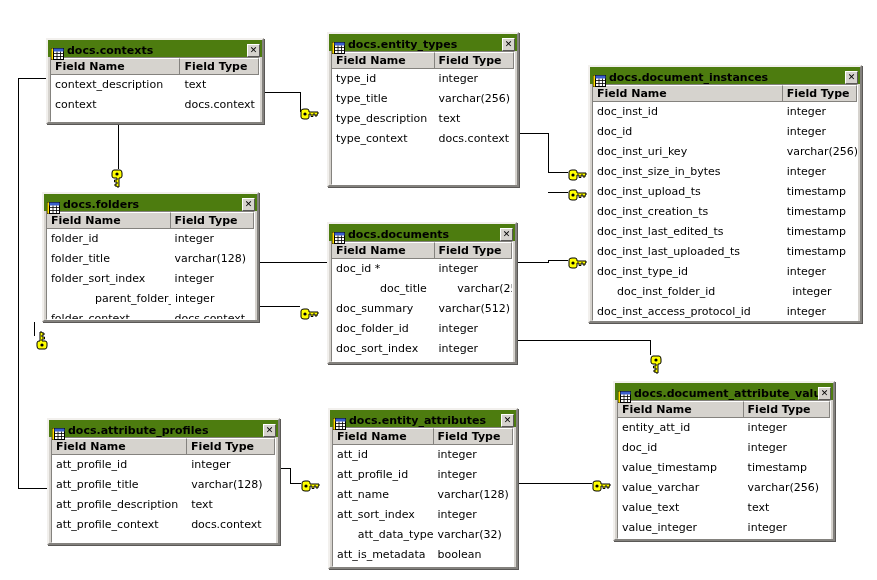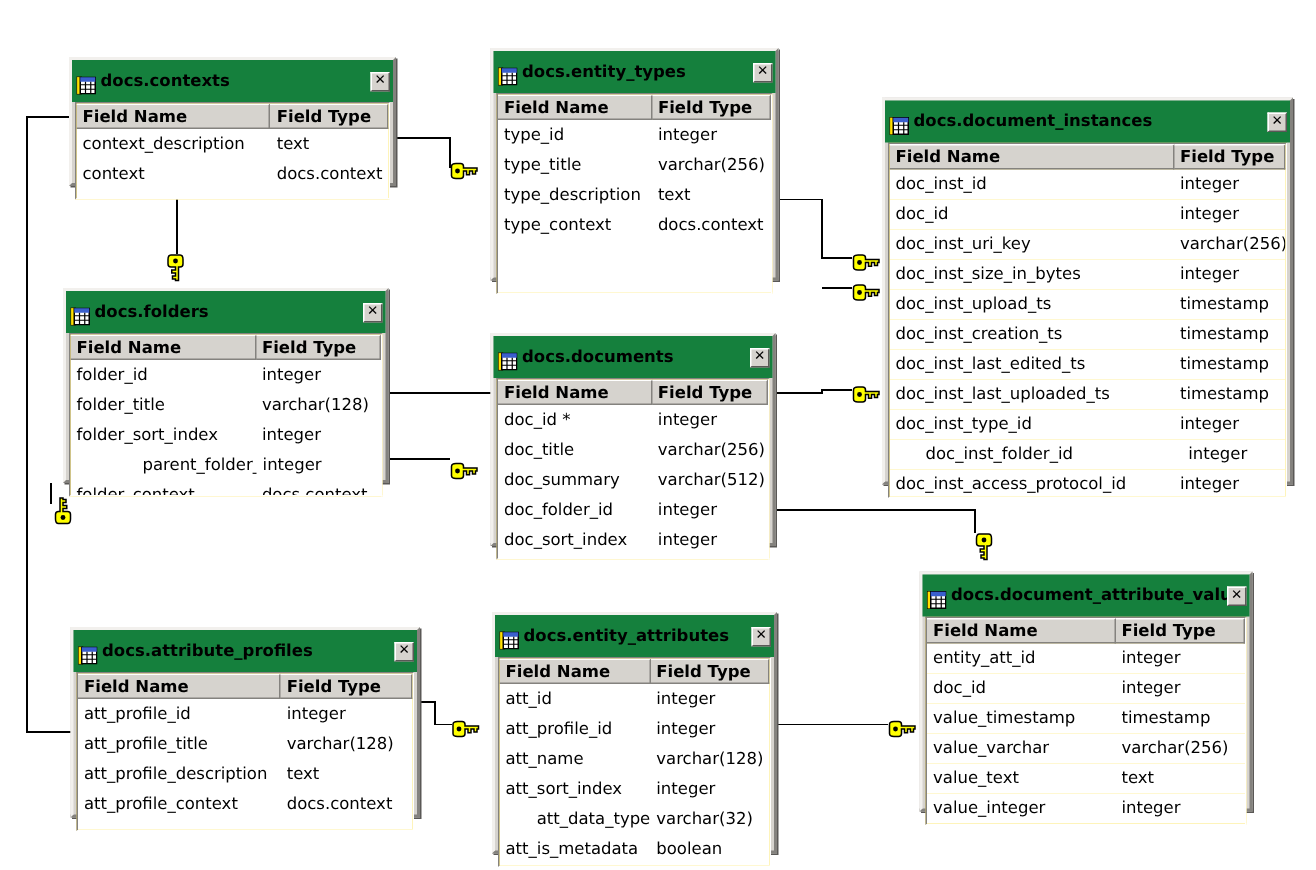--- a/index.html
+++ b/index.html
@@ -22,24 +22,24 @@
     border:2px solid #d6d3ce;
     border-top-color:#f2f0ed;
     border-left-color:#f2f0ed;
     border-right-color:#84827e;
     border-bottom-color:#84827e;
     box-shadow:1px 1px 0 #5a5856;
     box-sizing:border-box;
     z-index:5;
   }
   .tbar{
-    height:28px;
-    display:flex;align-items:center;
+    height:17px;
+    display:flex;align-items:flex-end;
     padding:0 2px 0 2px;
-    background:#15803d;
+    background:#4d7c0f;
     position:relative;
   }
   .ticon{
     width:13px;height:12px;flex:0 0 13px;
     margin-right:3px;margin-left:1px;
     position:relative;
   }
   .ttitle{
     font-size:11px;font-weight:bold;color:#000;
     white-space:nowrap;overflow:hidden;
@@ -363,21 +363,21 @@
       <div class="grid" style="height: 121px;">
         <div class="ghead">
           <div class="hc" style="width: 106px;">Field Name</div>
           <div class="hc" style="width: 80px;">Field Type</div>
         </div>
         <div class="grow">
           <div class="gc" style="width: 106px;">doc_id *</div>
           <div class="gc" style="width: 80px;">integer</div>
         </div>
         <div class="grow">
-          <div class="gc" style="width: 106px;">doc_title</div>
+          <div class="gc" style="width: 106px; margin-left: 44px;">doc_title</div>
           <div class="gc" style="width: 80px;">varchar(256)</div>
         </div>
         <div class="grow">
           <div class="gc" style="width: 106px;">doc_summary</div>
           <div class="gc" style="width: 80px;">varchar(512)</div>
         </div>
         <div class="grow">
           <div class="gc" style="width: 106px;">doc_folder_id</div>
           <div class="gc" style="width: 80px;">integer</div>
         </div>

